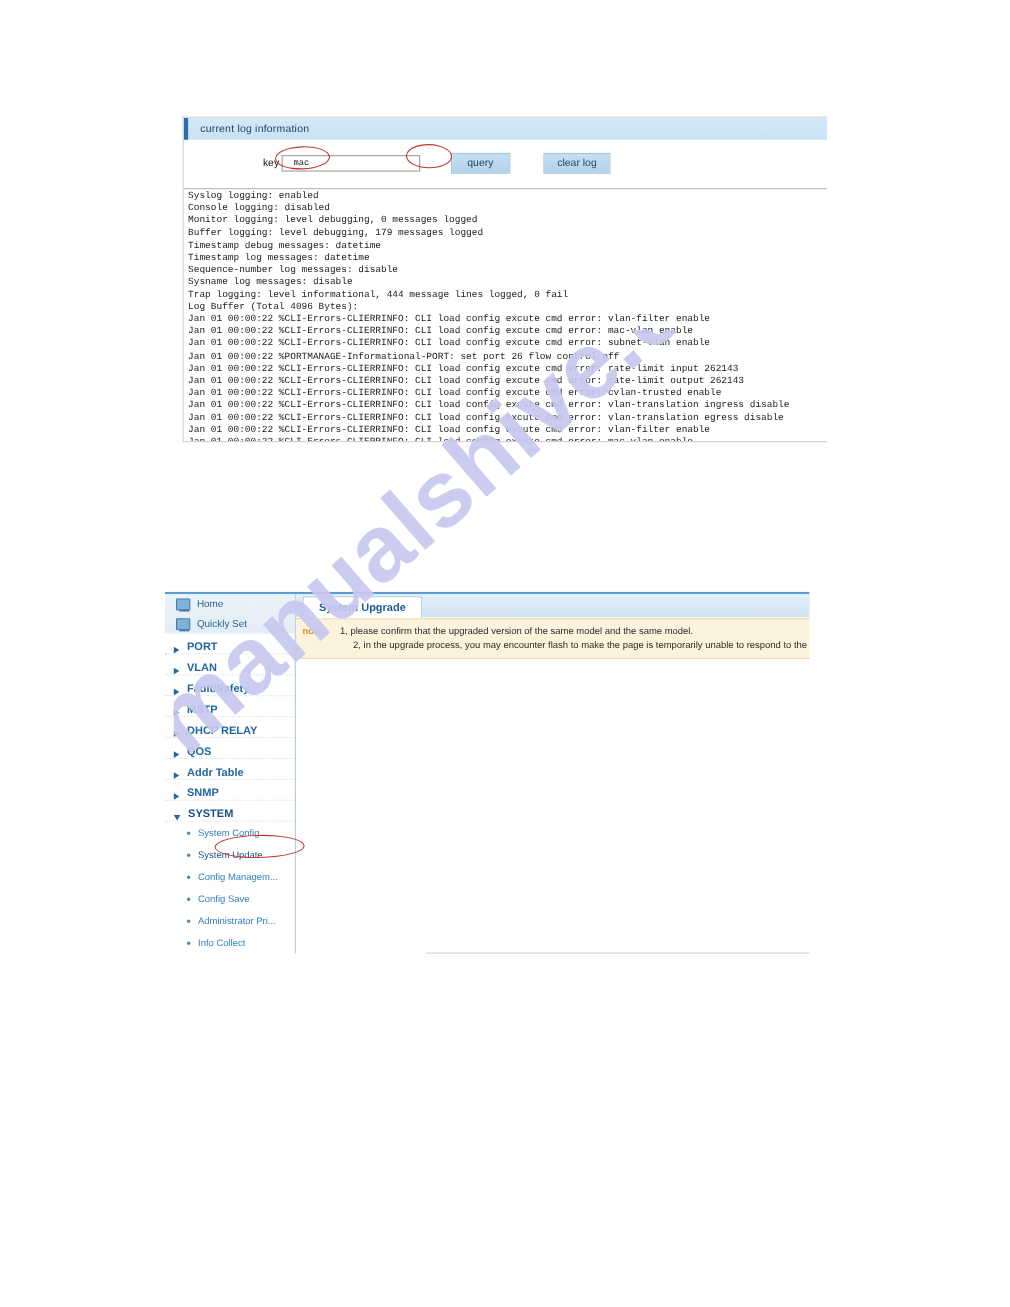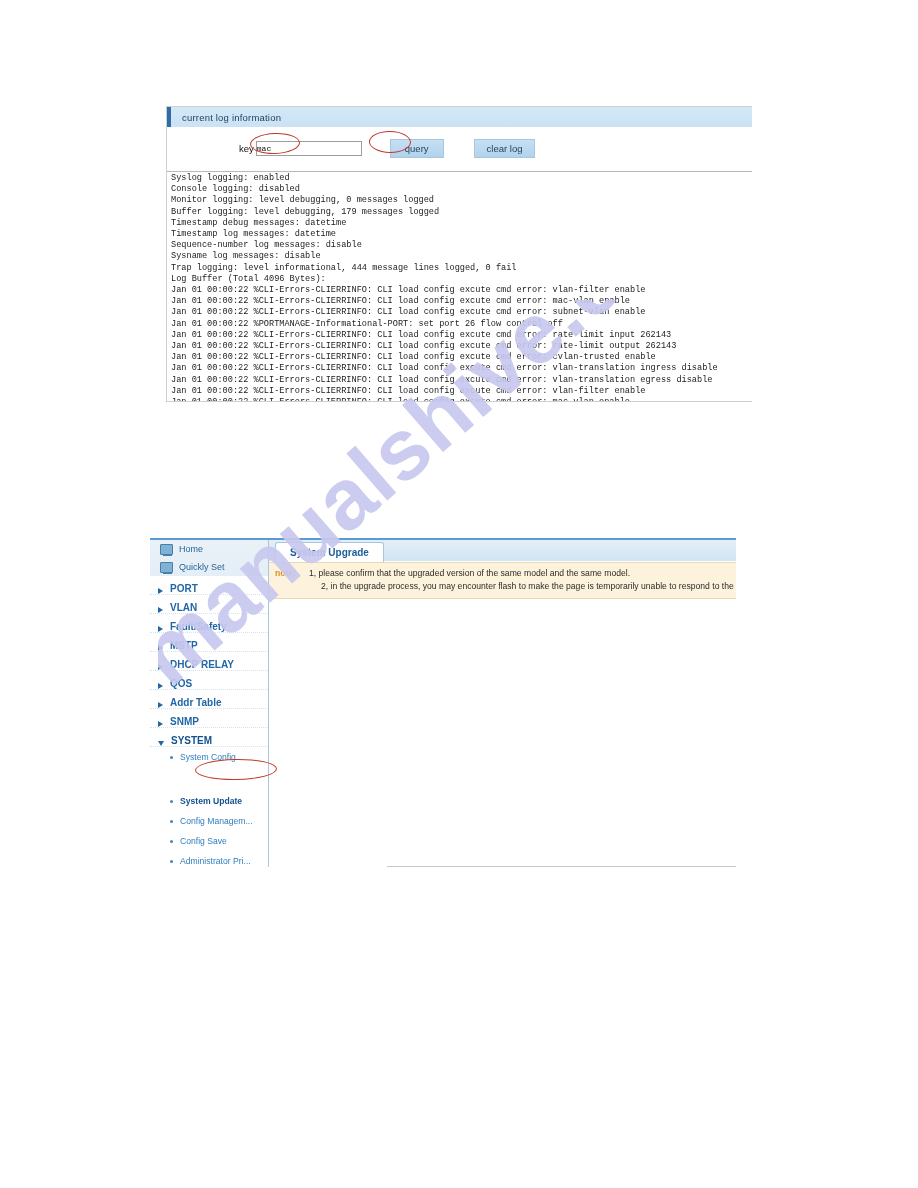--- a/index.html
+++ b/index.html
@@ -72,21 +72,21 @@
     padding-left:72px;
     position:relative;
   }
   .key-label{font-size:9.5px;color:#111;margin-right:2px;}
   .key-input{
     width:104px;height:13px;
     border:1px solid #9d9d9d;
     background:#fff;
     font-family:"Liberation Mono", monospace;
     font-size:8px;color:#111;
-    padding:0 0;
+    padding:0 10px;
     box-sizing:content-box;
     outline:none;
     vertical-align:middle;
   }
   .btn-blue{
     background:#bcd9ef;
     background:linear-gradient(to bottom,#c6dff2 0%,#b2d2ec 100%);
     border:1px solid #a9c6dd;
     font-size:9.5px;
     color:#1d3e5c;
@@ -202,21 +202,21 @@
   .nav-sub{
     display:flex;align-items:center;
     height:20px;padding-left:20px;
     font-size:8.6px;color:#2f7fbf;
     cursor:pointer;
   }
   .nav-sub .dot{
     width:3px;height:3px;background:#3f86c2;
     border-radius:50%;margin-right:7px;flex:0 0 3px;
   }
-  .nav-sub.active{color:#14518c;font-weight:700;margin-top:24px;}
+  .nav-sub.active{color:#14518c;font-weight:400;}
 
   
   #upgrade-content{
     flex:1 1 auto;
     position:relative;
     background:#fff;
   }
   .tabstrip{
     height:21px;
     background:#dbe9f5;

